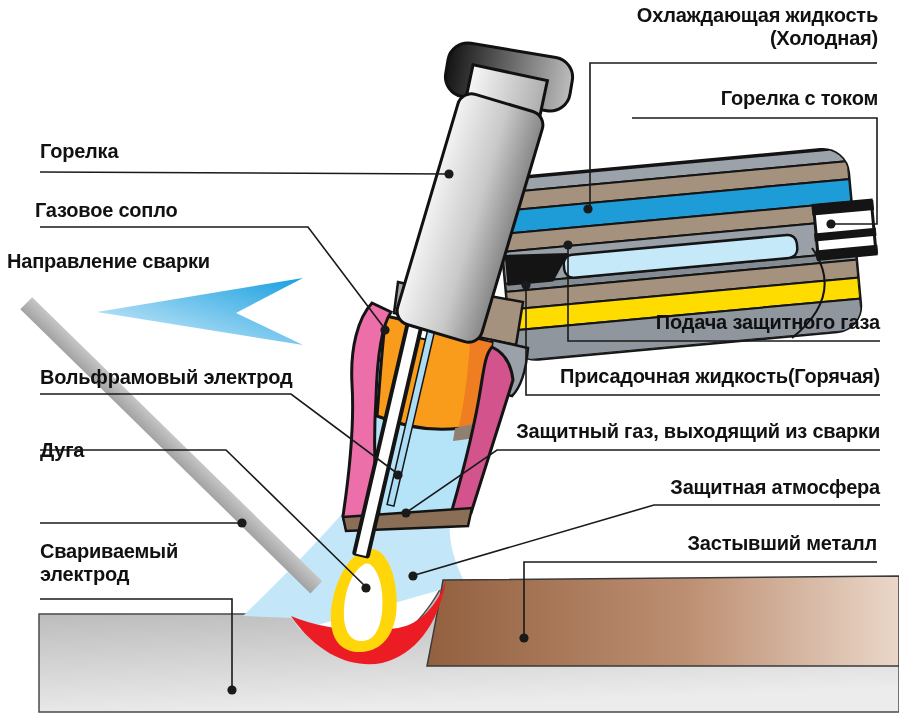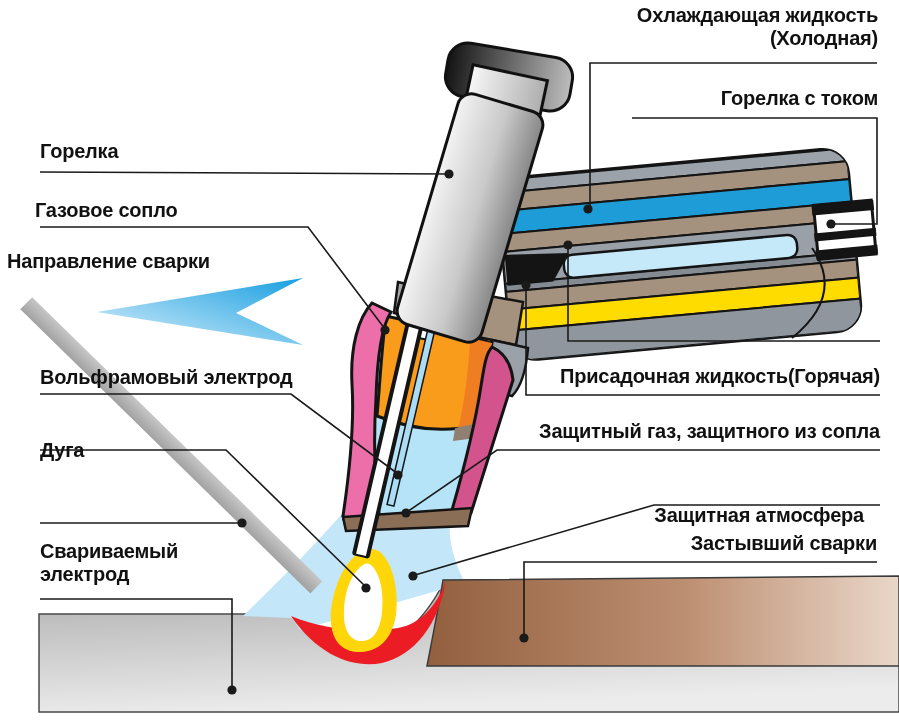--- a/index.html
+++ b/index.html
@@ -14,21 +14,21 @@
   .l-direction{left:7px;top:250px;}
   .l-electrode{left:40px;top:366px;}
   .l-arc{left:40px;top:439px;}
   .l-filler{left:40px;top:464px;}
   .l-material{left:40px;top:540px;}
   .l-coolcold{right:21px;top:4px;}
   .l-currentwire{right:21px;top:87px;}
   .l-gassupply{right:19px;top:311px;}
   .l-coolhot{right:19px;top:365px;}
   .l-gasout{right:19px;top:420px;}
-  .l-atmosphere{right:35px;top:476px;margin-top:28px;}
+  .l-atmosphere{right:19px;top:476px;}
   .l-solidified{right:22px;top:532px;}
 </style>
 </head>
 <body>
 
 <div class="stage">
 
 <svg width="899" height="724" viewBox="0 0 899 724">
   <defs>
     <linearGradient id="baseGrad" x1="0" y1="0" x2="0.25" y2="1">
@@ -168,17 +168,18 @@
   <div class="lbl l-torch">Горелка</div>
   <div class="lbl l-gasnozzle">Газовое сопло</div>
   <div class="lbl l-electrode">Вольфрамовый электрод</div>
   <div class="lbl l-direction">Направление сварки</div>
   <div class="lbl l-arc">Дуга</div>
   <div class="lbl l-material">Свариваемый
 электрод</div>
   <div class="lbl r l-coolcold">Охлаждающая жидкость
 (Холодная)</div>
   <div class="lbl r l-currentwire">Горелка с током</div>
+  <div class="lbl r l-gassupply">Подача защитного газа</div>
   <div class="lbl r l-coolhot">Присадочная жидкость(Горячая)</div>
-  <div class="lbl r l-gasout">Защитный газ, защитного из сопла</div>
+  <div class="lbl r l-gasout">Защитный газ, выходящий из сварки</div>
   <div class="lbl r l-atmosphere">Защитная атмосфера</div>
-  <div class="lbl r l-solidified">Застывший сварки</div>
+  <div class="lbl r l-solidified">Застывший металл</div>
 </div>
 
 </body></html>

